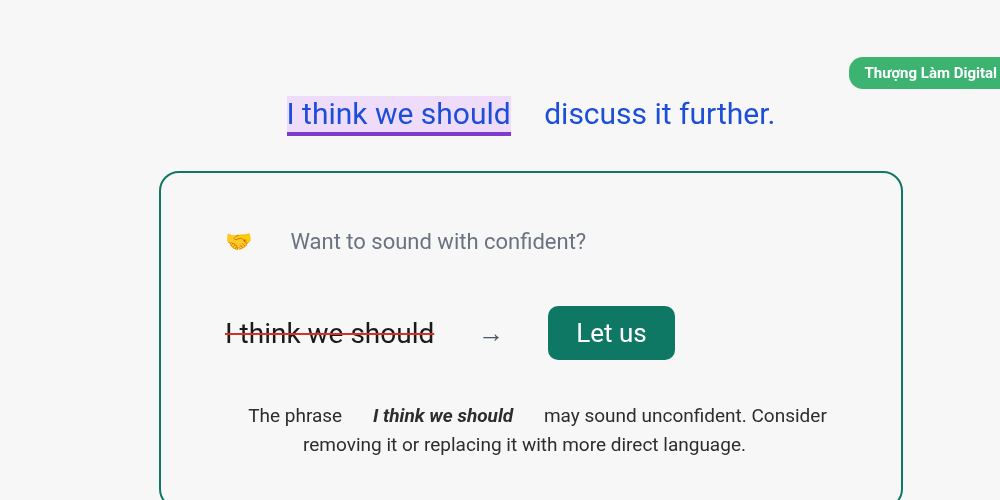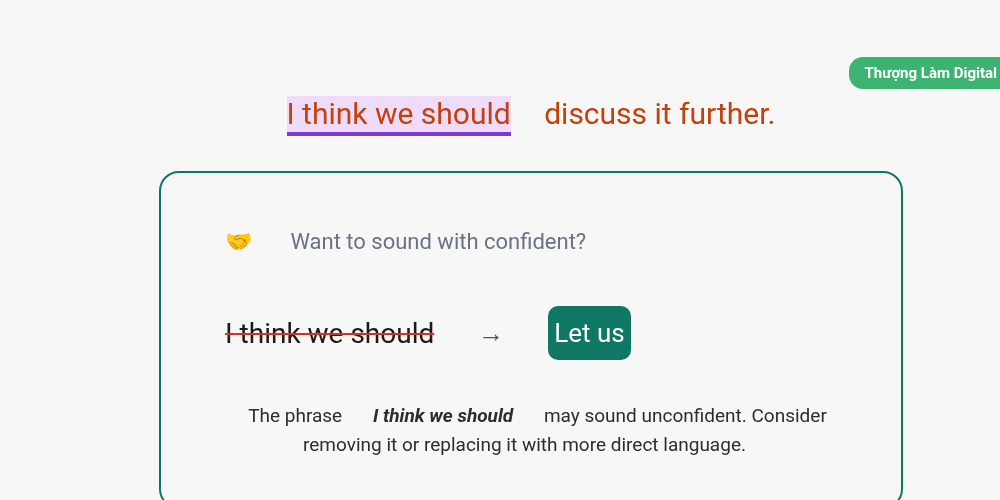--- a/index.html
+++ b/index.html
@@ -17,21 +17,21 @@
       right: 0;
       background: #3cb371;
       color: #fff;
       font-weight: 700;
       font-size: 15px;
       padding: 7px 16px;
       border-radius: 14px 0 0 14px;
     }
     .sentence {
       font-size: 30px;
-      color: #c2410c;
+      color: #1d4ed8;
       font-weight: 400;
       line-height: 1.3;
       margin-bottom: 38px;
     }
     .highlight {
       background: #efdcfb;
       border-bottom: 4px solid #7d3cce;
       padding-bottom: 1px;
     }
     .card {
@@ -64,21 +64,21 @@
       text-decoration-color: #d93025;
       text-decoration-thickness: 2px;
     }
     .arrow { font-size: 26px; color: #4b5563; }
     .option-btn {
       background: #0f7864;
       color: #fff;
       border: none;
       border-radius: 10px;
       font-size: 26px;
-      padding: 12px 6px;
+      padding: 12px 28px;
       cursor: pointer;
       font-family: inherit;
     }
     .explanation {
       font-size: 19px;
       color: #2d2d2d;
       line-height: 1.55;
       max-width: 640px;
     }
     .explanation .bold { font-weight: 700; font-style: italic; }

